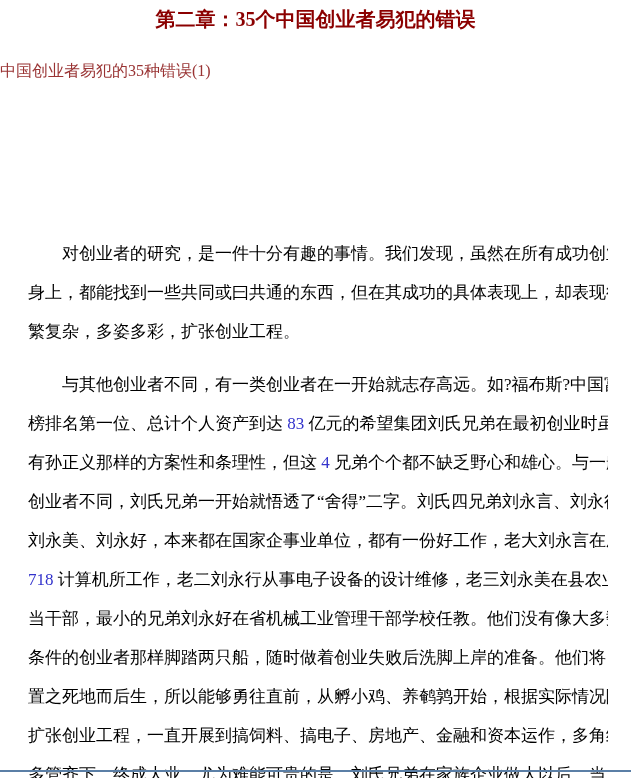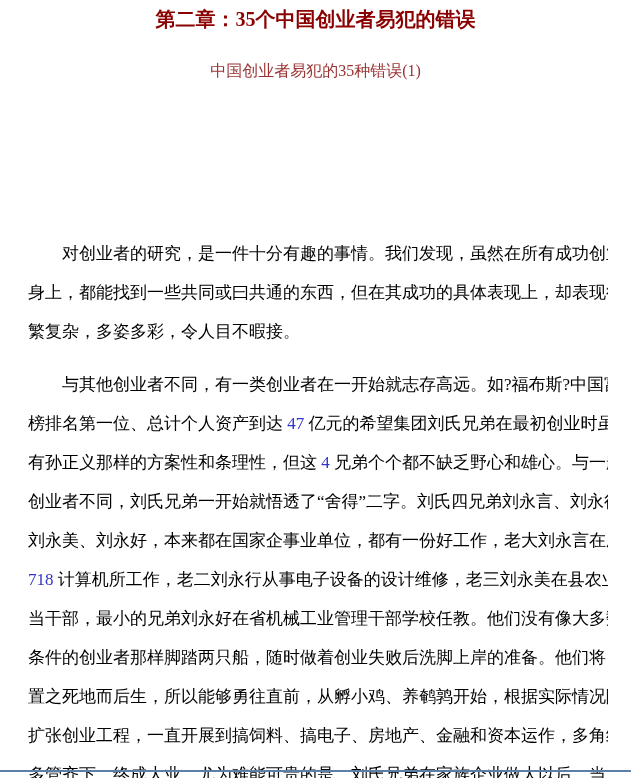--- a/index.html
+++ b/index.html
@@ -33,21 +33,21 @@
     margin: 12px 0 0 0;
     text-align: center;
     font-size: 26px;
     line-height: 32px;
     font-weight: bold;
     color: var(--title-color, #8b0000);
     font-family: "Liberation Serif", "DejaVu Serif", serif;
   }
   .section-title {
     margin: 29px 0 0 0;
-    text-align: center;
+    text-align: left;
     font-size: 16px;
     line-height: 20px;
     font-weight: normal;
     color: var(--section-color, #993333);
   }
   .body-text {
     position: absolute;
     top: 234px;
     left: 28px;
     right: 23px;
@@ -84,25 +84,25 @@
 <body>
 
 <div class="page">
   <h1 class="chapter-title">第二章：35个中国创业者易犯的错误</h1>
   <div class="section-title">中国创业者易犯的35种错误(1)</div>
 
   <div class="body-text">
       <div class="para">
         <div class="line">对创业者的研究，是一件十分有趣的事情。我们发现，虽然在所有成功创业者的</div>
         <div class="line">身上，都能找到一些共同或曰共通的东西，但在其成功的具体表现上，却表现得纷</div>
-        <div class="line">繁复杂，多姿多彩，令人目不暇接。</div>
+        <div class="line">繁复杂，多姿多彩，扩张创业工程。</div>
       </div>
       <div class="para">
         <div class="line">与其他创业者不同，有一类创业者在一开始就志存高远。如?福布斯?中国富豪</div>
-        <div class="line">榜排名第一位、总计个人资产到达 <span class="num">47</span> 亿元的希望集团刘氏兄弟在最初创业时虽然没</div>
+        <div class="line">榜排名第一位、总计个人资产到达 <span class="num">83</span> 亿元的希望集团刘氏兄弟在最初创业时虽然没</div>
         <div class="line">有孙正义那样的方案性和条理性，但这 <span class="num">4</span> 兄弟个个都不缺乏野心和雄心。与一般的</div>
         <div class="line">创业者不同，刘氏兄弟一开始就悟透了“舍得”二字。刘氏四兄弟刘永言、刘永行、</div>
         <div class="line">刘永美、刘永好，本来都在国家企事业单位，都有一份好工作，老大刘永言在成都</div>
         <div class="line"><span class="num">718</span> 计算机所工作，老二刘永行从事电子设备的设计维修，老三刘永美在县农业局</div>
         <div class="line">当干部，最小的兄弟刘永好在省机械工业管理干部学校任教。他们没有像大多数有</div>
         <div class="line">条件的创业者那样脚踏两只船，随时做着创业失败后洗脚上岸的准备。他们将自己</div>
         <div class="line">置之死地而后生，所以能够勇往直前，从孵小鸡、养鹌鹑开始，根据实际情况随时</div>
         <div class="line">扩张创业工程，一直开展到搞饲料、搞电子、房地产、金融和资本运作，多角经营，</div>
         <div class="line">多管齐下，终成大业。尤为难能可贵的是，刘氏兄弟在家族企业做大以后，当兄弟</div>
       </div>

